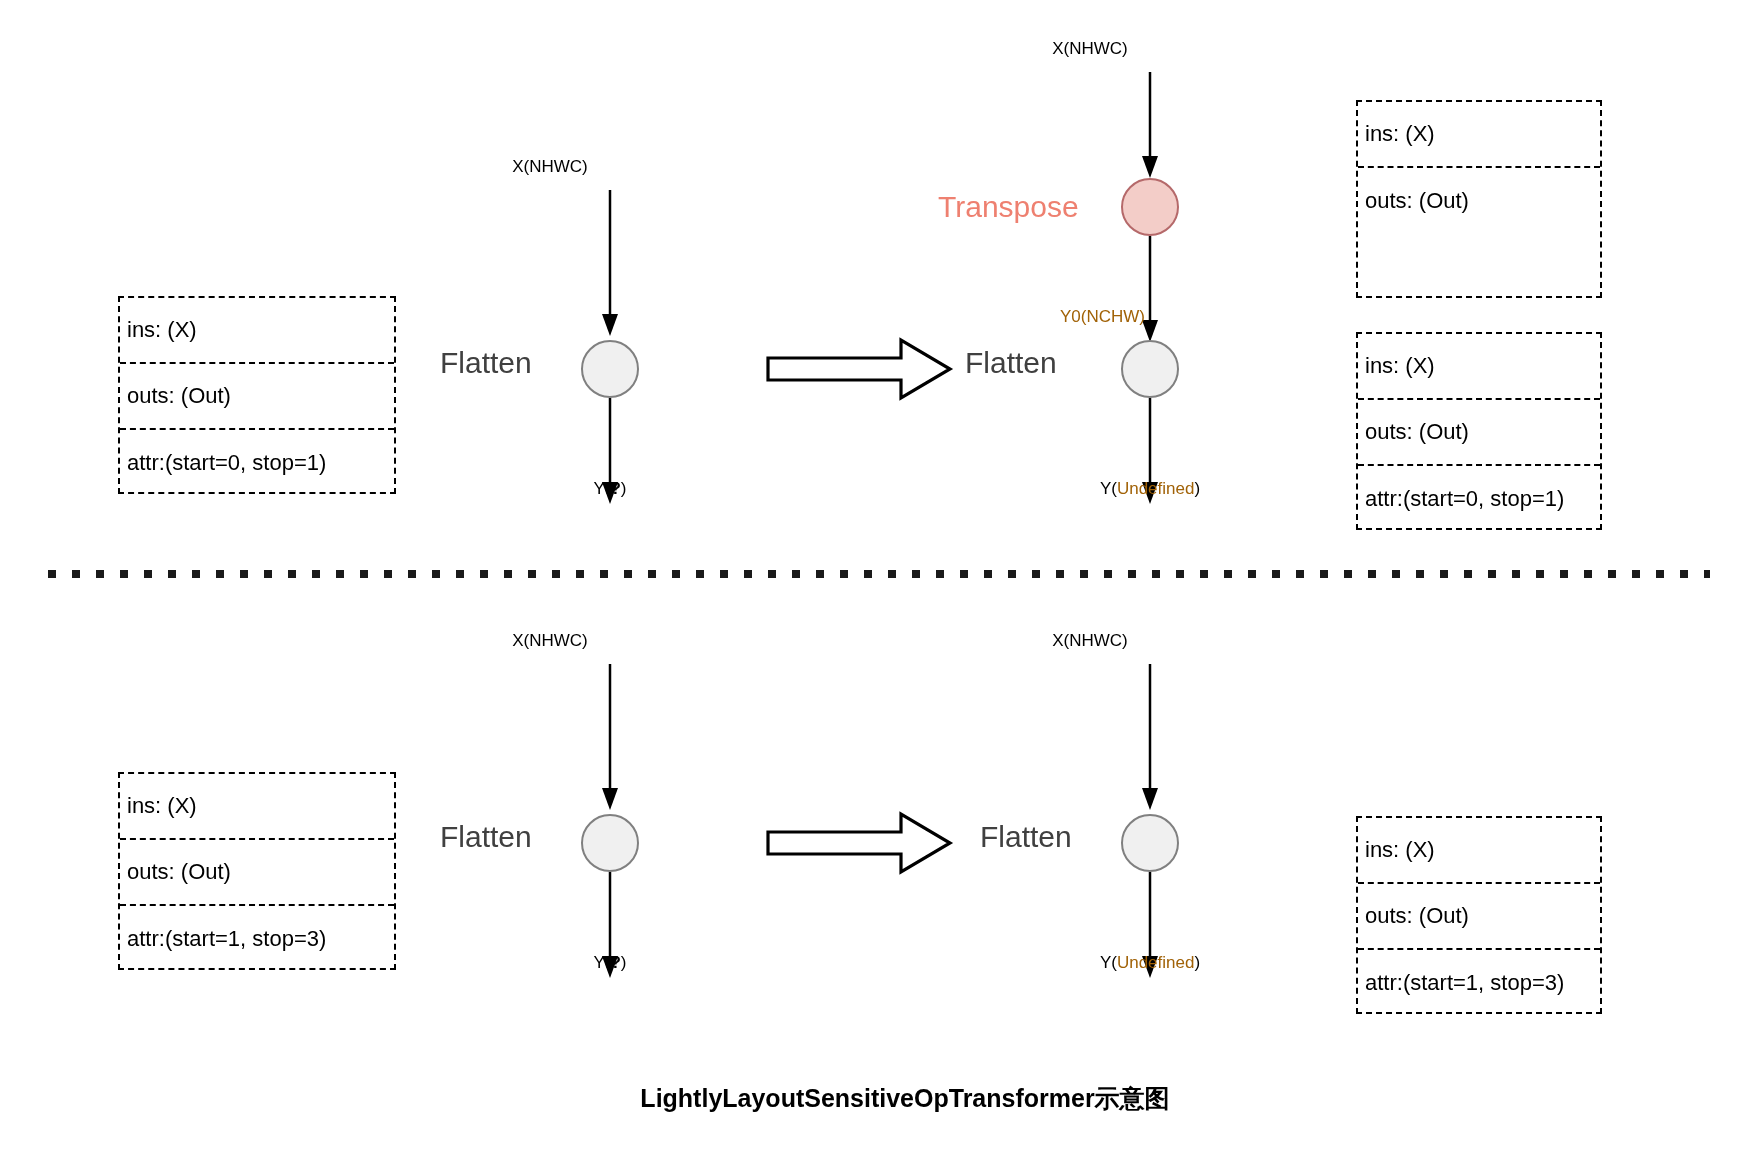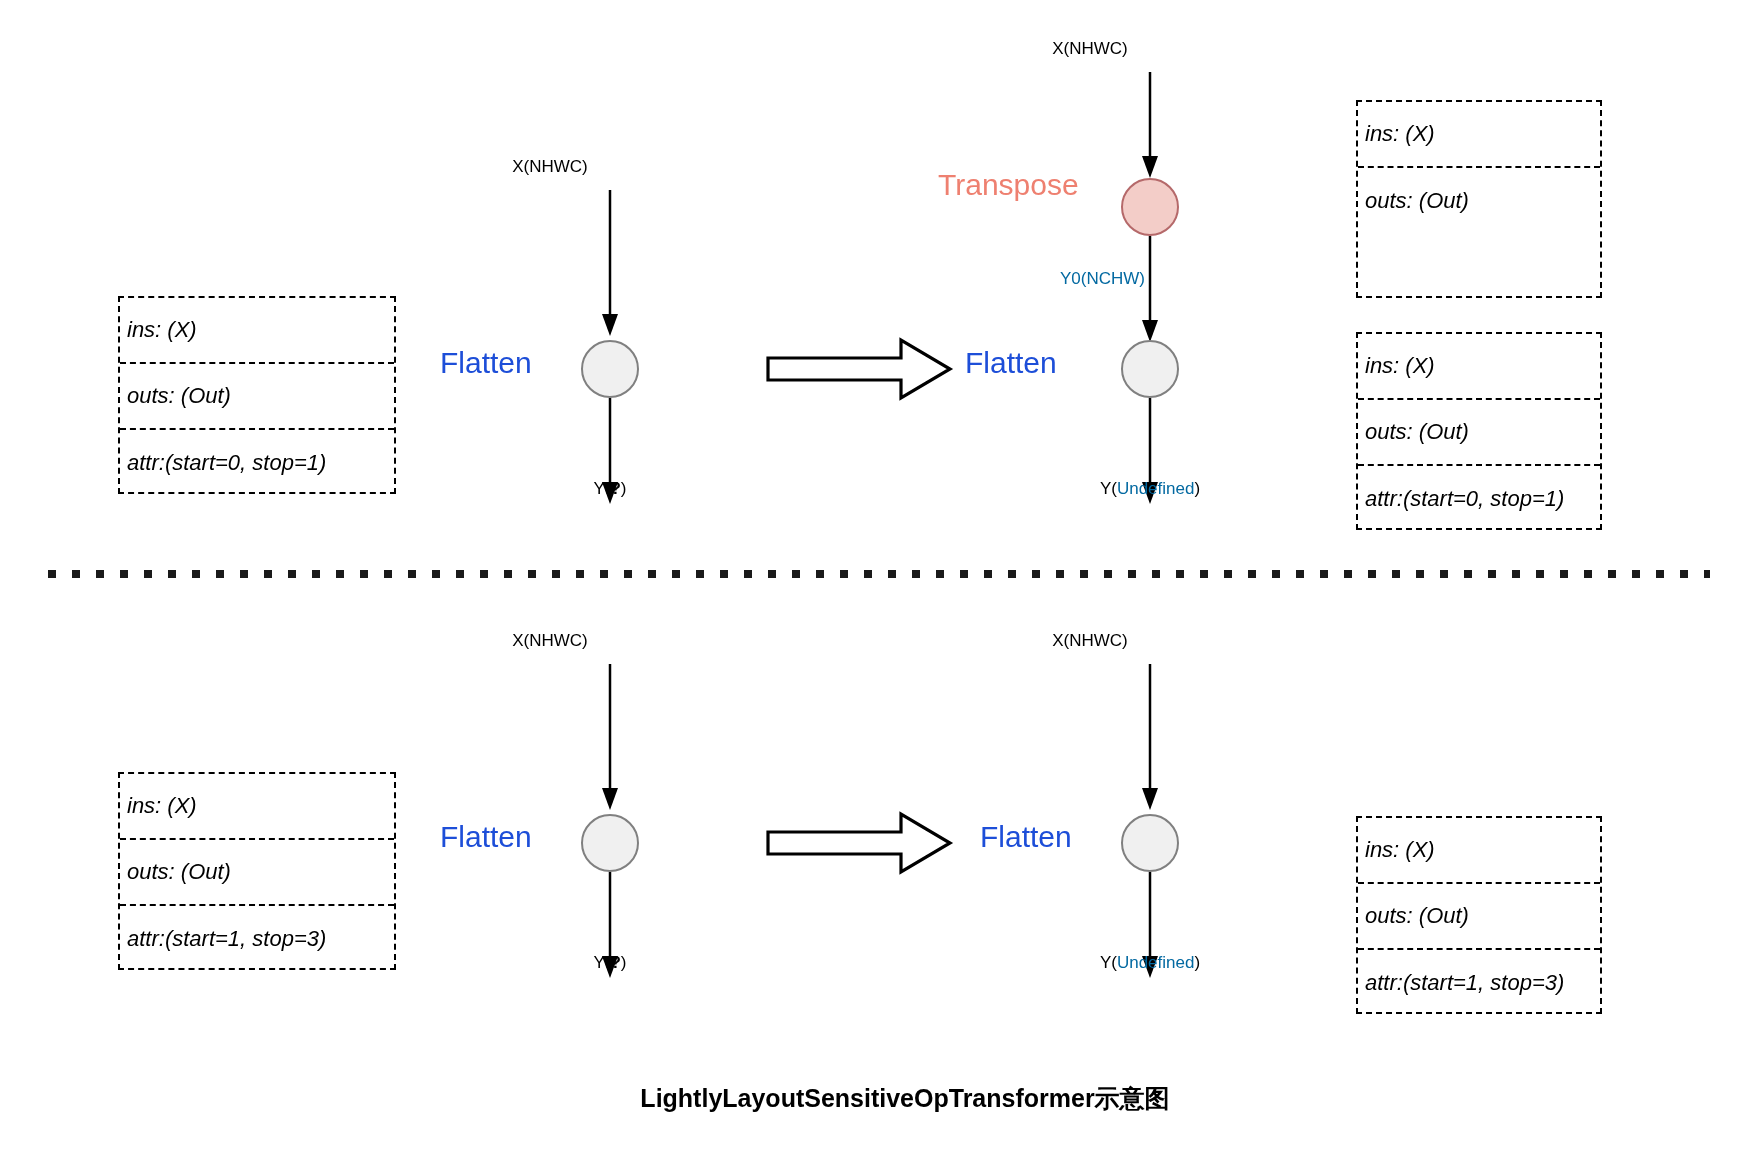--- a/index.html
+++ b/index.html
@@ -28,29 +28,30 @@
     font-size: 17px;
     line-height: 1;
     color: #000000;
     white-space: nowrap;
     text-align: center;
     font-family: "Liberation Sans", sans-serif;
   }
   .op-label {
     font-size: 30px;
     line-height: 1;
-    color: #1d4ed8;
+    color: #404040;
     white-space: nowrap;
     font-family: "Liberation Sans", sans-serif;
   }
   .op-label.accent {
     color: #ee8070;
   }
   .accent-text {
-    color: #0369a1;
+    color: #a16207;
+    margin-top: 38px;
   }
   .bold-q { font-weight: bold; }
 
   
   .node {
     border-radius: 50%;
     box-sizing: border-box;
   }
   .node-flatten {
     width: 58px;
@@ -63,21 +64,20 @@
     height: 58px;
     background: #f3cdc8;
     border: 2px solid #b5696a;
   }
 
   
   .attr-table {
     box-sizing: border-box;
     border: 2px dashed #000000;
     background: transparent;
-    font-style: italic;
   }
   .attr-row {
     box-sizing: border-box;
     border-bottom: 2px dashed #000000;
     display: flex;
     align-items: center;
     padding-left: 7px;
     font-size: 22px;
     color: #000000;
     white-space: nowrap;
@@ -153,21 +153,21 @@
 
   <div class="abs tensor-label" style="left:1000px; top:40px; width:180px;">
     <span>X(NHWC)</span>
   </div>
 
   <svg class="abs" style="left:1140px; top:72px;" width="20" height="110" viewBox="0 0 20 110">
     <line x1="10" y1="0" x2="10" y2="88" stroke="#000000" stroke-width="2.5"></line>
     <polygon points="10,106 2,84 18,84" fill="#000000"></polygon>
   </svg>
 
-  <div class="abs op-label accent" style="left:938px; top:170px;">
+  <div class="abs op-label accent" style="left:938px; top:192px;">
     <span>Transpose</span>
   </div>
 
   <div class="abs node node-transpose" style="left:1121px; top:178px;"></div>
 
   <svg class="abs" style="left:1140px; top:236px;" width="20" height="110" viewBox="0 0 20 110">
     <line x1="10" y1="0" x2="10" y2="88" stroke="#000000" stroke-width="2.5"></line>
     <polygon points="10,106 2,84 18,84" fill="#000000"></polygon>
   </svg>
 

